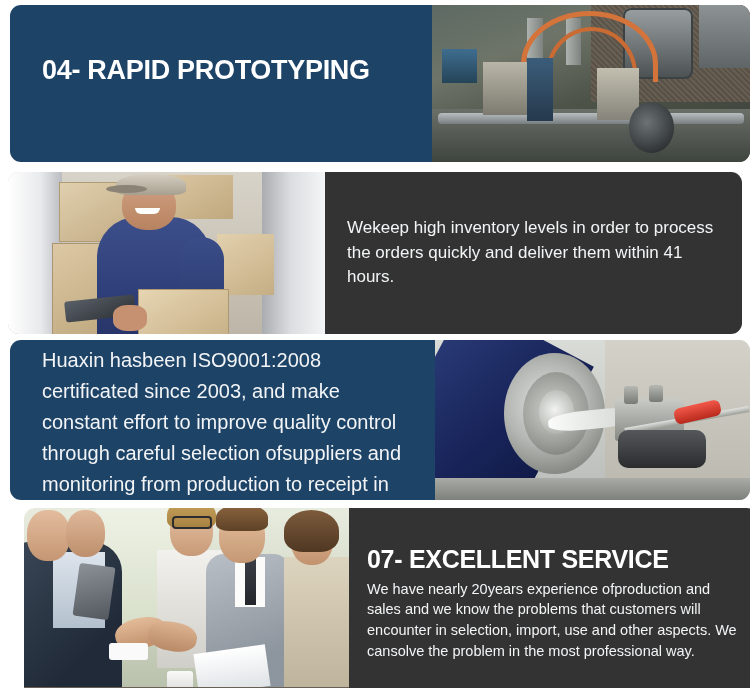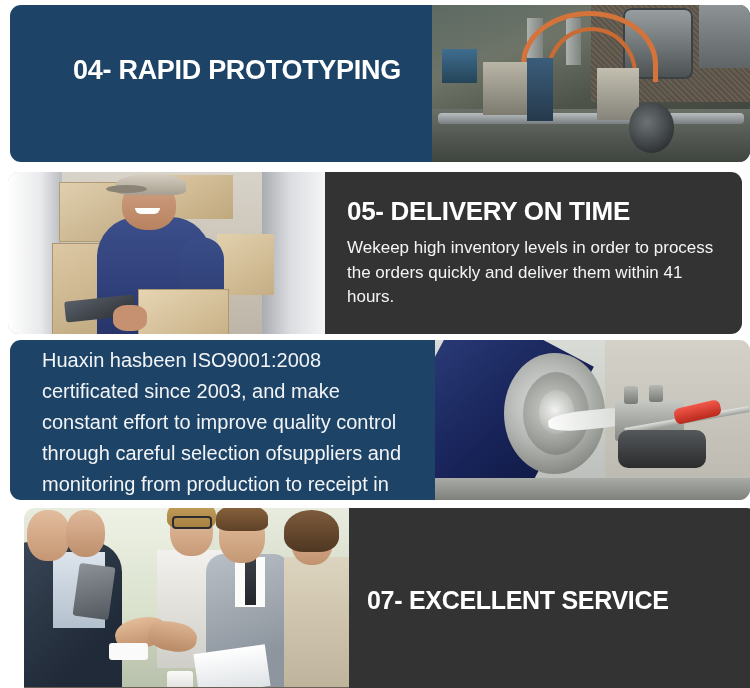--- a/index.html
+++ b/index.html
@@ -48,21 +48,21 @@
   .panel.p3 { width: 425px; padding: 0 18px 0 32px; }
   .panel.p4 { width: 409px; padding: 0 14px 0 18px; }
 
   .title {
     color: #ffffff;
     font-weight: bold;
     letter-spacing: -0.3px;
     margin: 0;
     white-space: nowrap;
   }
-  .panel.p1 .title { font-size: 27px; margin-bottom: 26px; text-align: center; }
+  .panel.p1 .title { font-size: 27px; margin-bottom: 26px; }
   .panel.p2 .title { font-size: 26px; margin-bottom: 9px; }
   .panel.p3 .title { font-size: 25px; margin-bottom: 7px; }
   .panel.p4 .title { font-size: 25px; margin-bottom: 5px; }
 
   .body-text {
     color: #f2f4f6;
     margin: 0;
     font-weight: normal;
   }
   .panel.p1 .body-text { font-size: 17px; line-height: 1.35; }
@@ -460,21 +460,20 @@
       <div class="layer armR"></div>
       <div class="layer head"></div>
       <div class="layer cap"></div>
       <div class="layer capbrim"></div>
       <div class="layer smile"></div>
       <div class="layer boxE"></div>
       <div class="layer tablet"></div>
       <div class="layer hand"></div>
     </div>
     <div class="panel dark p2">
-      <div class="title">05- DELIVERY ON TIME</div>
       <div class="body-text">Wekeep high inventory levels in order to process the orders quickly and deliver them within 41 hours.</div>
     </div>
   </div>
 
   <div class="row r3">
     <div class="panel blue p3">
       <div class="title">06- HIGH QUALITY</div>
       <div class="body-text">Huaxin hasbeen ISO9001:2008 certificated since 2003, and make constant effort to improve quality control through careful selection ofsuppliers and monitoring from production to receipt in warehouse.</div>
     </div>
     <div class="photo ph-lathe">
@@ -516,16 +515,17 @@
       <div class="layer hairR"></div>
       <div class="layer handA"></div>
       <div class="layer handB"></div>
       <div class="layer cuff"></div>
       <div class="layer paper"></div>
       <div class="layer cup"></div>
       <div class="layer table"></div>
     </div>
     <div class="panel dark p4">
       <div class="title">07- EXCELLENT SERVICE</div>
+      <div class="body-text">We have nearly 20years experience ofproduction and sales and we know the problems that customers will encounter in selection, import, use and other aspects.  We cansolve the problem in the most professional way.</div>
     </div>
   </div>
 
 </div>
 
 </body></html>

